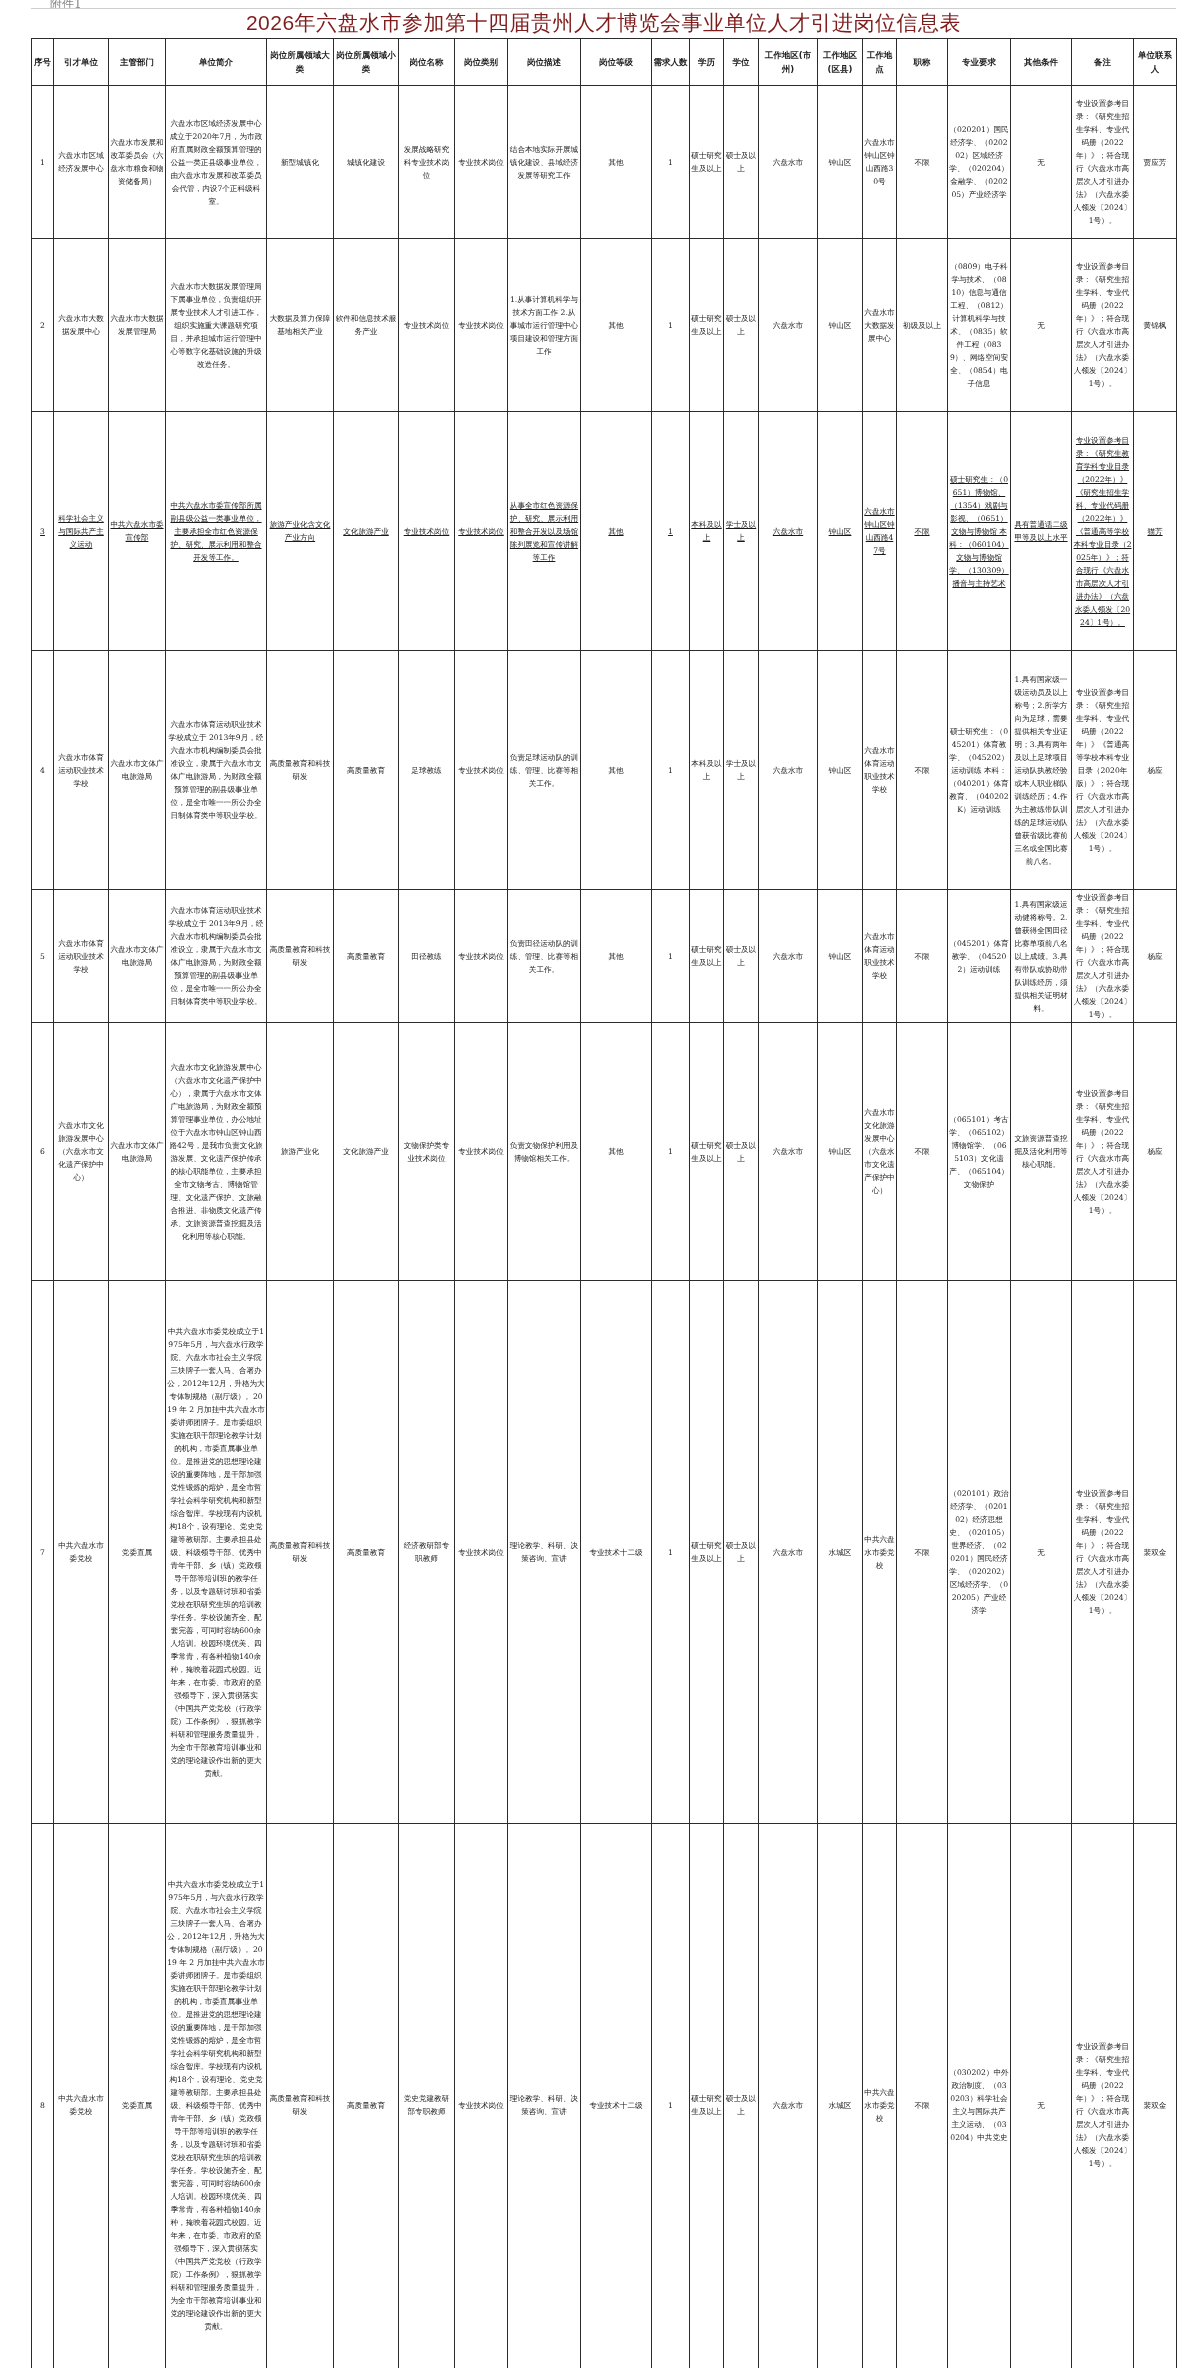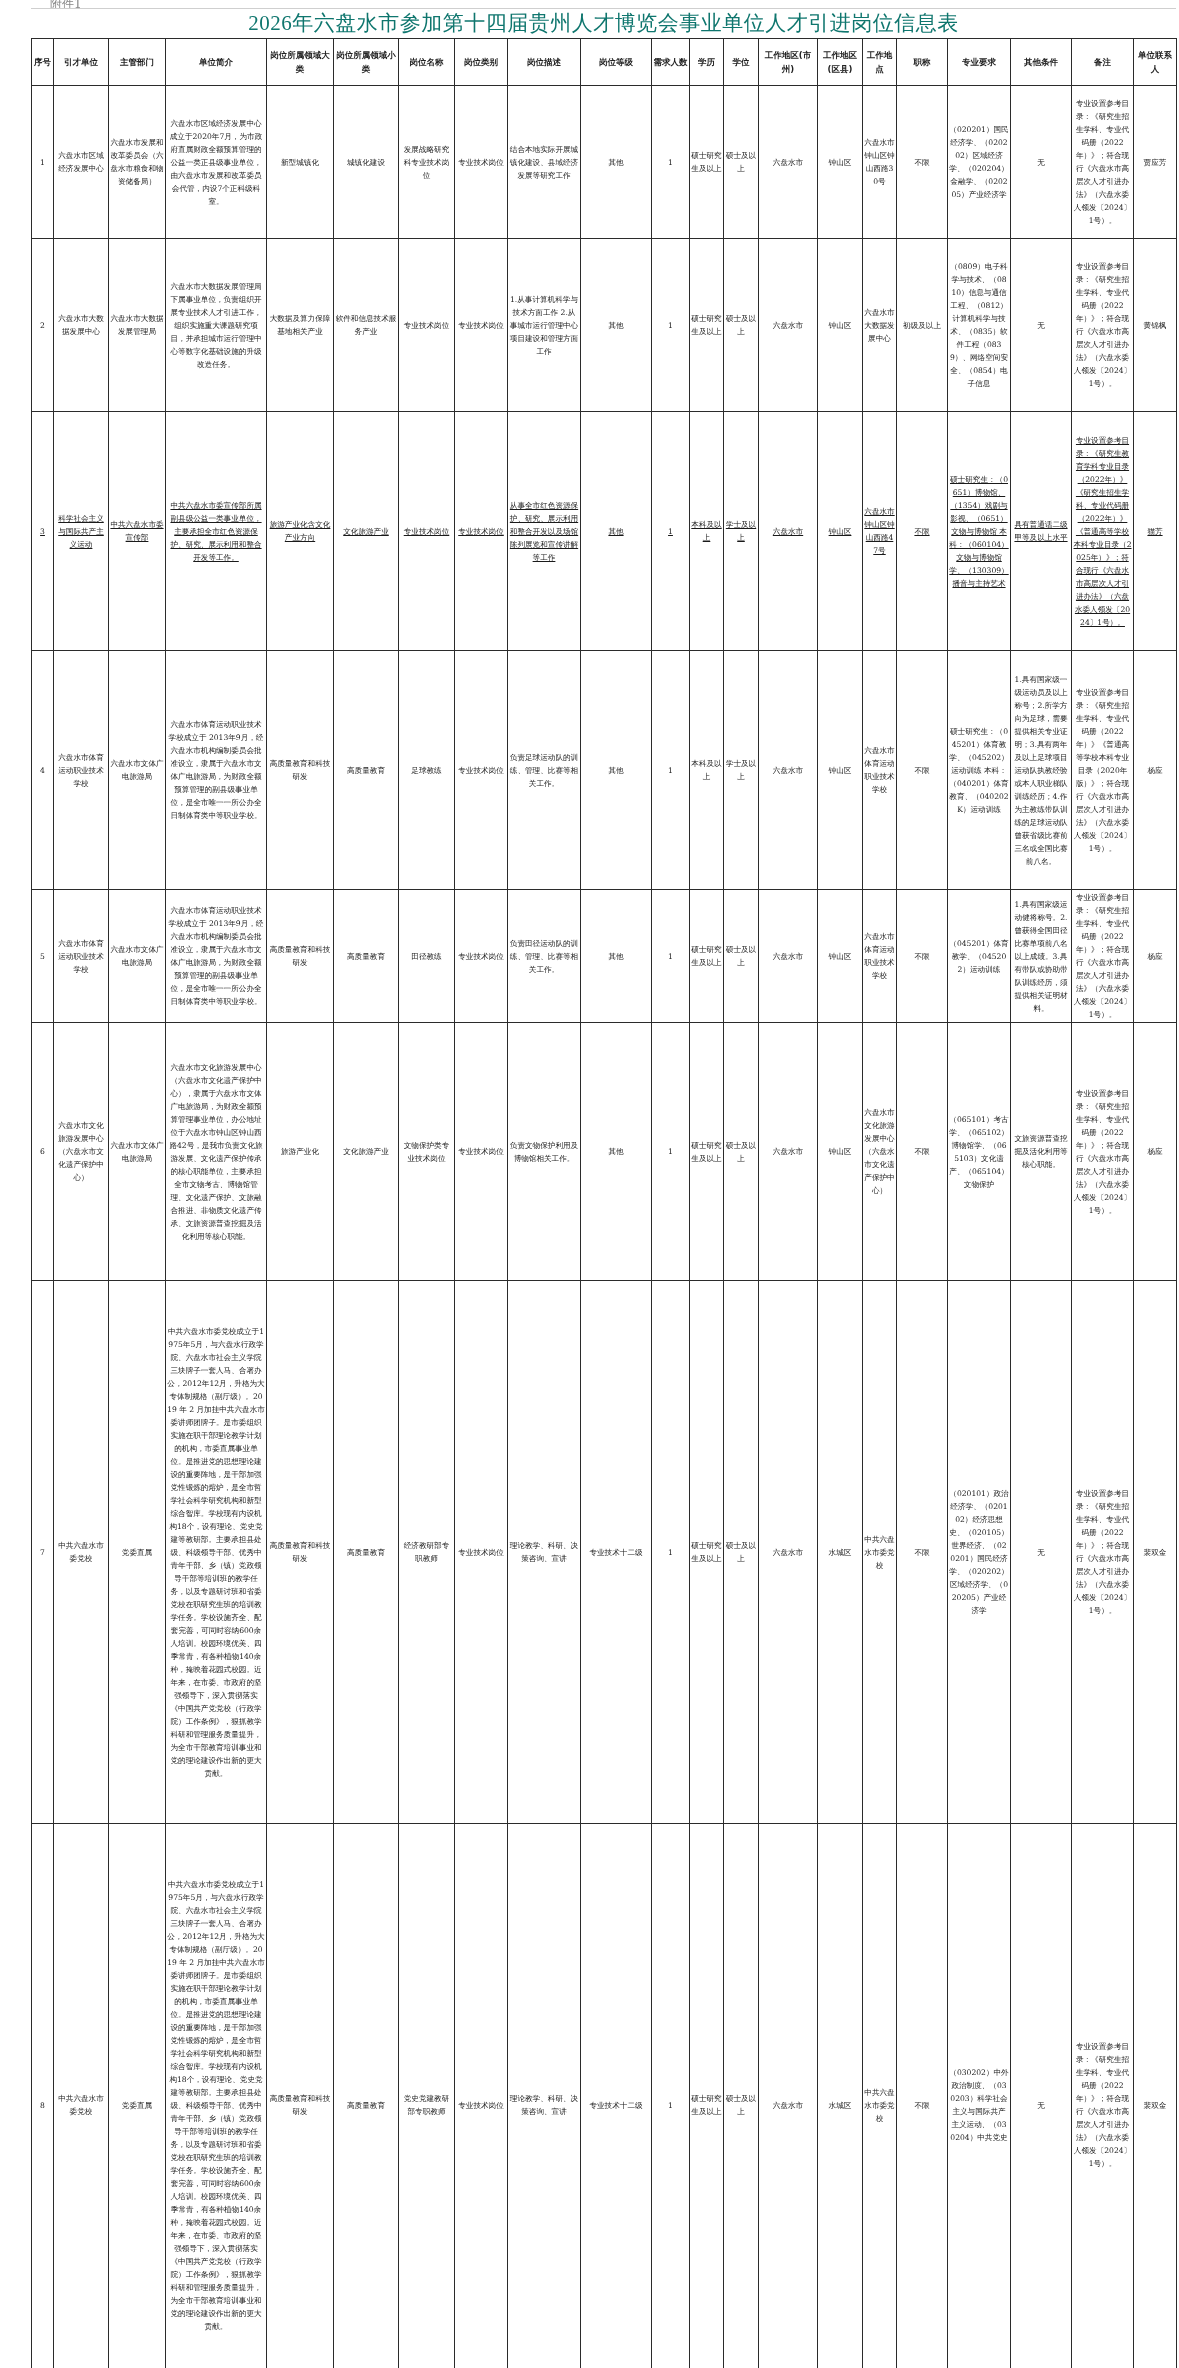--- a/index.html
+++ b/index.html
@@ -1,21 +1,21 @@
 <!DOCTYPE html>
 <html><head>
 <meta charset="utf-8">
 <style>
   html, body { margin: 0; padding: 0; background: #ffffff; }
   body { width: 1179px; height: 2368px; position: relative; overflow: hidden;
          font-family: "DejaVu Serif", "Liberation Serif", serif; color: #1a1a1a; }
   .attach { position: absolute; left: 50px; top: 0; font-size: 12px; color: #888; height: 8px; line-height: 8px; overflow: hidden; }
   .topgrid { position: absolute; left: 31px; top: 0; width: 1145px; height: 8px; border-bottom: 1px solid #cfcfcf; }
   .title { position: absolute; left: 31px; top: 8px; width: 1145px; height: 30px;
-           text-align: center; font-size: 21px; line-height: 30px; font-family: Liberation Serif, serif; letter-spacing: 0.5px; color: #0f766e; }
+           text-align: center; font-size: 21px; line-height: 30px; font-family: Liberation Sans, sans-serif; letter-spacing: 0.5px; color: #7f1d1d; }
   table.grid { position: absolute; left: 31px; top: 38px; border-collapse: collapse; table-layout: fixed; width: 1145px; }
   table.grid th, table.grid td { border: 1px solid #2b2b2b; padding: 1px 1px; font-size: 7.6px; line-height: 13px; text-align: center; vertical-align: middle; overflow: hidden; word-break: break-all; }
   table.grid th { font-family: "DejaVu Sans", "Liberation Sans", sans-serif; font-weight: bold; font-size: 8.5px; line-height: 14px; height: 44px; color: #222; }
   td.left { text-align: left; }
   td.intro { text-align: left; border-left: 1.5px solid #111; border-right: 1.5px solid #111; }
   tr.r1 td { height: 150px; }
   tr.r2 td { height: 170px; margin-top: 20px; }
   tr.r3 td { height: 236px; text-decoration: underline; }
   tr.r4 td { height: 236px; }
   tr.r5 td { height: 118px; }

